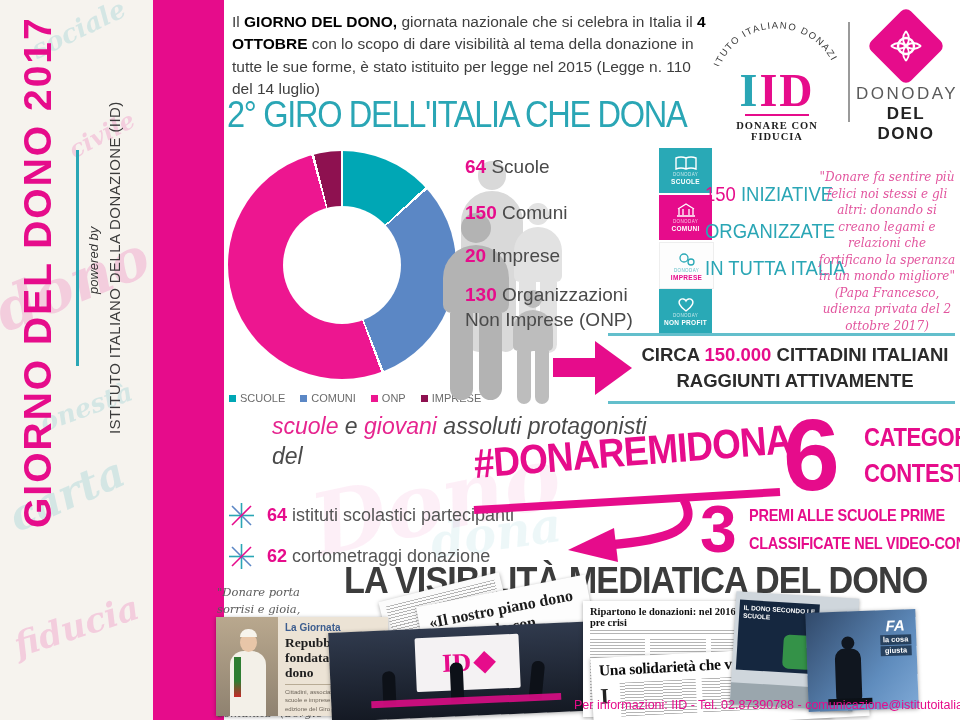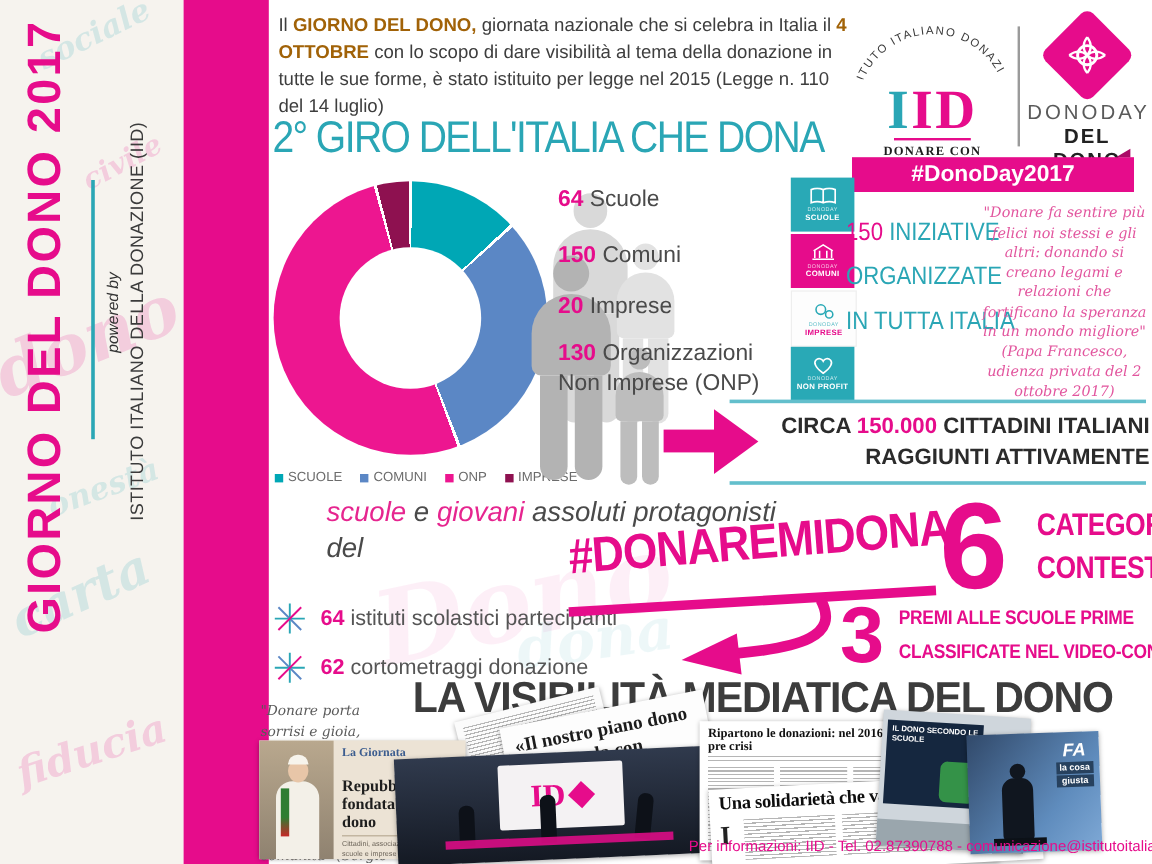--- a/index.html
+++ b/index.html
@@ -19,21 +19,21 @@
   .vtext{writing-mode:vertical-rl;transform:rotate(180deg);white-space:nowrap;}
   .side-title{left:16px;top:28px;height:500px;font-size:39px;font-weight:bold;color:#e60c8b;
               letter-spacing:2px;text-align:center;}
   .side-rule{left:76px;top:150px;width:3px;height:216px;background:#2aa6b5;}
   .side-powered{left:86px;top:222px;height:76px;font-size:13px;font-style:italic;color:#333;text-align:center;}
   .side-org{left:106px;top:98px;height:340px;font-size:15px;color:#3b3b3b;letter-spacing:.4px;text-align:center;}
   .magenta-bar{left:153px;top:0;width:71px;height:720px;background:#e60c8b;}
 
   
   .intro{left:232px;top:11px;width:474px;font-size:15.5px;line-height:1.44;color:#3e3e3e;}
-  .intro b{color:#a16207;}
+  .intro b{color:#000000;}
   .heading{left:227px;top:94px;font-size:37px;color:#2aa6b5;letter-spacing:-1.5px;
            transform:scaleX(.88);transform-origin:left top;white-space:nowrap;}
 
   
   .iid-logo{left:710px;top:8px;width:134px;height:122px;text-align:center;}
   .iid-letters{font-family:"Liberation Serif",serif;font-weight:bold;font-size:46px;line-height:.9;letter-spacing:2px;}
   .iid-rule{width:64px;height:2px;background:#e60c8b;margin:3px auto 4px;}
   .iid-tag{font-family:"Liberation Serif",serif;font-weight:bold;font-size:10.5px;color:#1d1d1d;letter-spacing:1px;}
   .logo-divider{left:848px;top:22px;width:2px;height:100px;background:#9a9a9a;}
   .gdd-logo{left:856px;top:10px;width:100px;text-align:center;}
@@ -75,21 +75,21 @@
   .badge.pink{background:#e60c8b;color:#fff;}
   .badge.white{background:#fdfdfd;border:1px solid #eee;color:#29a9b6;}
 
   
   .initiatives{left:705px;top:176px;width:130px;font-size:21px;line-height:1.75;color:#2aa6b5;
                transform:scaleX(.88);transform-origin:left top;white-space:nowrap;}
   .initiatives b{color:#e60c8b;font-weight:normal;}
   .pope-quote{left:817px;top:169px;width:140px;font-family:"DejaVu Serif",serif;font-style:italic;
               font-size:12px;line-height:1.38;color:#e2559e;text-align:center;}
   .teal-line{height:3px;background:#63bfcc;}
-  .reach{left:632px;top:342px;width:326px;text-align:right;font-weight:bold;font-size:18.5px;
+  .reach{left:632px;top:342px;width:326px;text-align:center;font-weight:bold;font-size:18.5px;
          color:#2b2b2b;line-height:1.4;}
   .reach b{color:#e60c8b;}
   .big-arrow-rect{left:553px;top:358px;width:42px;height:19px;background:#e60c8b;}
   .big-arrow-tri{left:595px;top:341px;width:0;height:0;border-top:27px solid transparent;
                  border-bottom:27px solid transparent;border-left:37px solid #e60c8b;}
 
   
   .protagonists{left:228px;top:411px;width:380px;font-size:23px;font-style:italic;color:#4a4a4a;line-height:1.32;margin-left:44px;}
   .protagonists i{color:#e6258f;font-style:italic;}
   .bullet{position:absolute;display:flex;align-items:center;gap:12px;font-size:18px;color:#555;}
@@ -117,21 +117,21 @@
   .clip-tiny{left:386px;top:586px;width:112px;height:66px;background:#fbfbfb;transform:rotate(-14deg);padding:6px;}
   .clip-nostro{left:424px;top:590px;width:152px;height:84px;background:#fdfdfd;transform:rotate(-11deg);
                font-family:"Liberation Serif",serif;font-weight:bold;font-size:16px;line-height:1.2;color:#1c1c1c;padding:8px 10px;}
   .clip-pope{left:216px;top:617px;width:172px;height:99px;background:#ece3d5;display:flex;}
   .pope-photo{width:62px;height:99px;background:linear-gradient(#b9a88e,#8f8270);position:relative;flex:none;}
   .pope-body{position:absolute;left:14px;top:34px;width:36px;height:65px;background:#f3f0e8;border-radius:14px 14px 0 0;}
   .pope-head{position:absolute;left:24px;top:16px;width:17px;height:19px;background:#e8c6a8;border-radius:50%;}
   .pope-cap{position:absolute;left:24px;top:12px;width:17px;height:8px;background:#f7f4ec;border-radius:8px 8px 0 0;}
   .pope-sash{position:absolute;left:18px;top:40px;width:7px;height:40px;background:linear-gradient(#2e7d32 60%,#c62828);}
   .pope-text{padding:5px 7px;flex:1;}
-  .kicker{color:#3c5d8f;font-weight:bold;font-size:10px;margin-bottom:14px;font-family:Liberation Serif, serif;}
+  .kicker{color:#3c5d8f;font-weight:bold;font-size:10px;margin-bottom:2px;}
   .pope-head-line{font-family:"Liberation Serif",serif;font-weight:bold;font-size:13.5px;line-height:1.12;color:#1e1e1e;}
   .pope-body-text{margin-top:4px;border-top:1px solid #b8ab95;padding-top:3px;font-size:6px;color:#6d655a;line-height:1.35;}
   .tv-stage{left:330px;top:627px;width:272px;height:89px;background:linear-gradient(#303a4d,#141923);transform:rotate(-2.5deg);}
   .stage-panel{position:absolute;left:86px;top:9px;width:104px;height:54px;background:#f4f2f3;border-radius:2px;
                display:flex;align-items:center;justify-content:center;gap:6px;}
   .stage-strip{position:absolute;left:40px;bottom:12px;width:190px;height:7px;background:#e60c8b;opacity:.85;}
   .sil{position:absolute;bottom:14px;width:13px;height:34px;background:#0d1118;border-radius:6px 6px 0 0;}
   .clip-ripartono{left:583px;top:601px;width:236px;height:106px;background:#ffffff;padding:5px 7px;}
   .rip-head{font-family:"Liberation Serif",serif;font-weight:bold;font-size:10.5px;color:#111;}
   .rip-sub{font-size:4.5px;color:#888;margin:2px 0 4px;}
@@ -201,24 +201,20 @@
   <div class="abs gdd-logo">
     <div class="gdd-diamond">
       <svg width="34" height="34" viewBox="0 0 34 34">
         <circle cx="17" cy="17" r="8" fill="none" stroke="#fff" stroke-width="2.4"></circle>
         <path d="M17 2 Q23 10 17 17 Q11 10 17 2 M32 17 Q24 23 17 17 Q24 11 32 17 M17 32 Q11 24 17 17 Q23 24 17 32 M2 17 Q10 11 17 17 Q10 23 2 17" fill="none" stroke="#fff" stroke-width="1.8"></path>
       </svg>
     </div>
     <div class="gdd-l1">DONODAY</div>
     <div class="gdd-l2">DEL DONO</div>
   </div>
-  <div class="abs banner">
-    <div class="banner-fold"></div>
-    <span>#DonoDay2017</span>
-  </div>
 
   <div class="abs donut" id="donut" style="background: conic-gradient(rgb(255, 255, 255) 0deg, rgb(255, 255, 255) 0.7deg, rgb(0, 167, 181) 0.7deg, rgb(0, 167, 181) 46.9033deg, rgb(255, 255, 255) 46.9033deg, rgb(255, 255, 255) 47.6033deg, rgb(255, 255, 255) 47.6033deg, rgb(255, 255, 255) 48.3033deg, rgb(91, 135, 197) 48.3033deg, rgb(91, 135, 197) 158.474deg, rgb(255, 255, 255) 158.474deg, rgb(255, 255, 255) 159.174deg, rgb(255, 255, 255) 159.174deg, rgb(255, 255, 255) 159.874deg, rgb(237, 22, 144) 159.874deg, rgb(237, 22, 144) 344.424deg, rgb(255, 255, 255) 344.424deg, rgb(255, 255, 255) 345.124deg, rgb(255, 255, 255) 345.124deg, rgb(255, 255, 255) 345.824deg, rgb(142, 17, 80) 345.824deg, rgb(142, 17, 80) 359.3deg, rgb(255, 255, 255) 359.3deg, rgb(255, 255, 255) 360deg);">
     <div class="donut-hole"></div>
   </div>
   <div class="abs legend" id="legend">
       <span class="lg-item">
         <span class="sw" style="background: rgb(0, 167, 181);"></span>
         <span>SCUOLE</span>
       </span>
       <span class="lg-item">

